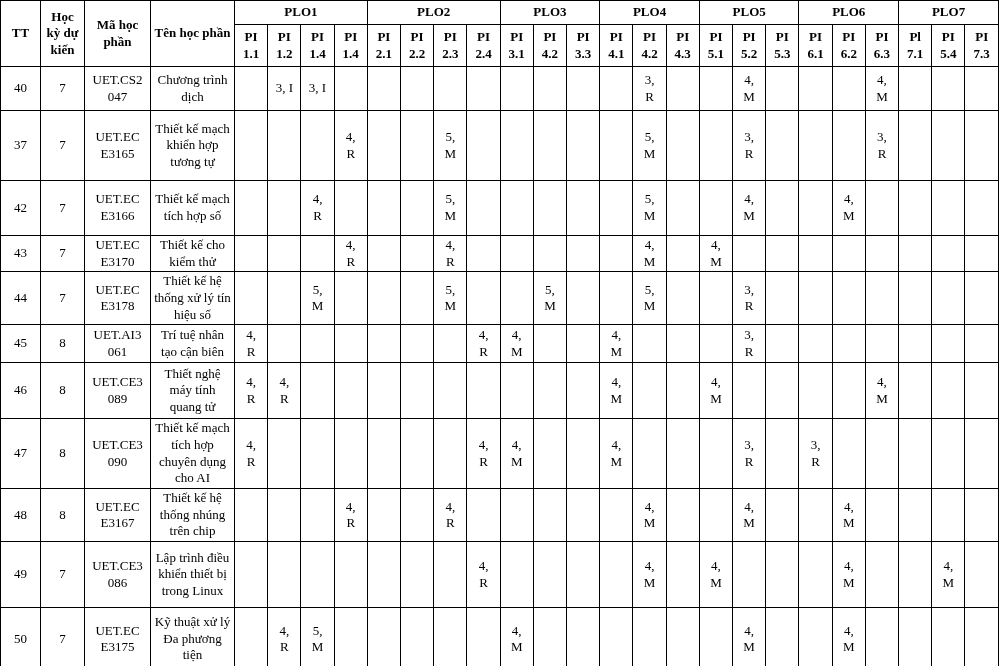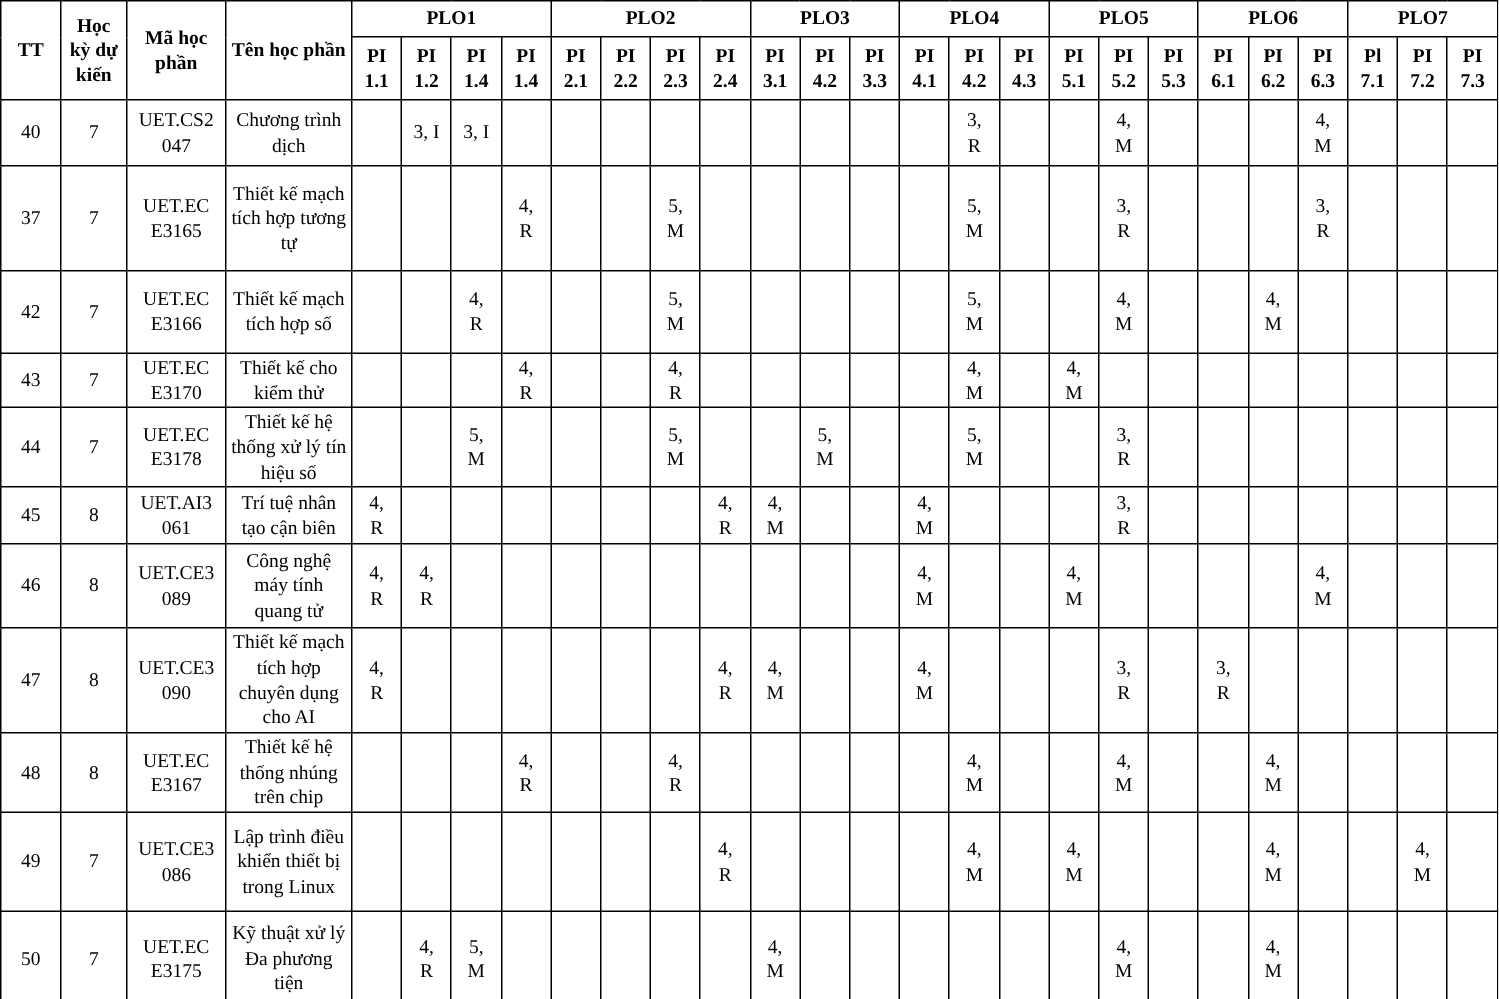--- a/index.html
+++ b/index.html
@@ -122,21 +122,21 @@
           <th>PI 4.1</th>
           <th>PI 4.2</th>
           <th>PI 4.3</th>
           <th>PI 5.1</th>
           <th>PI 5.2</th>
           <th>PI 5.3</th>
           <th>PI 6.1</th>
           <th>PI 6.2</th>
           <th>PI 6.3</th>
           <th>Pl 7.1</th>
-          <th>PI 7.2</th>
+          <th>PI 5.4</th>
           <th>PI 7.3</th>
         </tr>
     </thead>
     <tbody id="tbody">
         <tr>
           <td>40</td>
           <td>7</td>
           <td class="left">UET.CS2 047</td>
           <td class="left">Chương trình dịch</td>
           <td></td>
@@ -163,21 +163,21 @@
           <td>4,
 M</td>
           <td></td>
           <td></td>
           <td></td>
         </tr>
         <tr>
           <td>37</td>
           <td>7</td>
           <td class="left">UET.EC E3165</td>
-          <td class="left">Thiết kế mạch tích hợp tương tự</td>
+          <td class="left">Thiết kế mạch khiển hợp tương tự</td>
           <td></td>
           <td></td>
           <td></td>
           <td>4,
 R</td>
           <td></td>
           <td></td>
           <td>5,
 M</td>
           <td></td>
@@ -332,21 +332,21 @@
           <td></td>
           <td></td>
           <td></td>
           <td></td>
           <td></td>
         </tr>
         <tr>
           <td>46</td>
           <td>8</td>
           <td class="left">UET.CE3 089</td>
-          <td class="left">Công nghệ máy tính quang tử</td>
+          <td class="left">Thiết nghệ máy tính quang tử</td>
           <td>4,
 R</td>
           <td>4,
 R</td>
           <td></td>
           <td></td>
           <td></td>
           <td></td>
           <td></td>
           <td></td>

